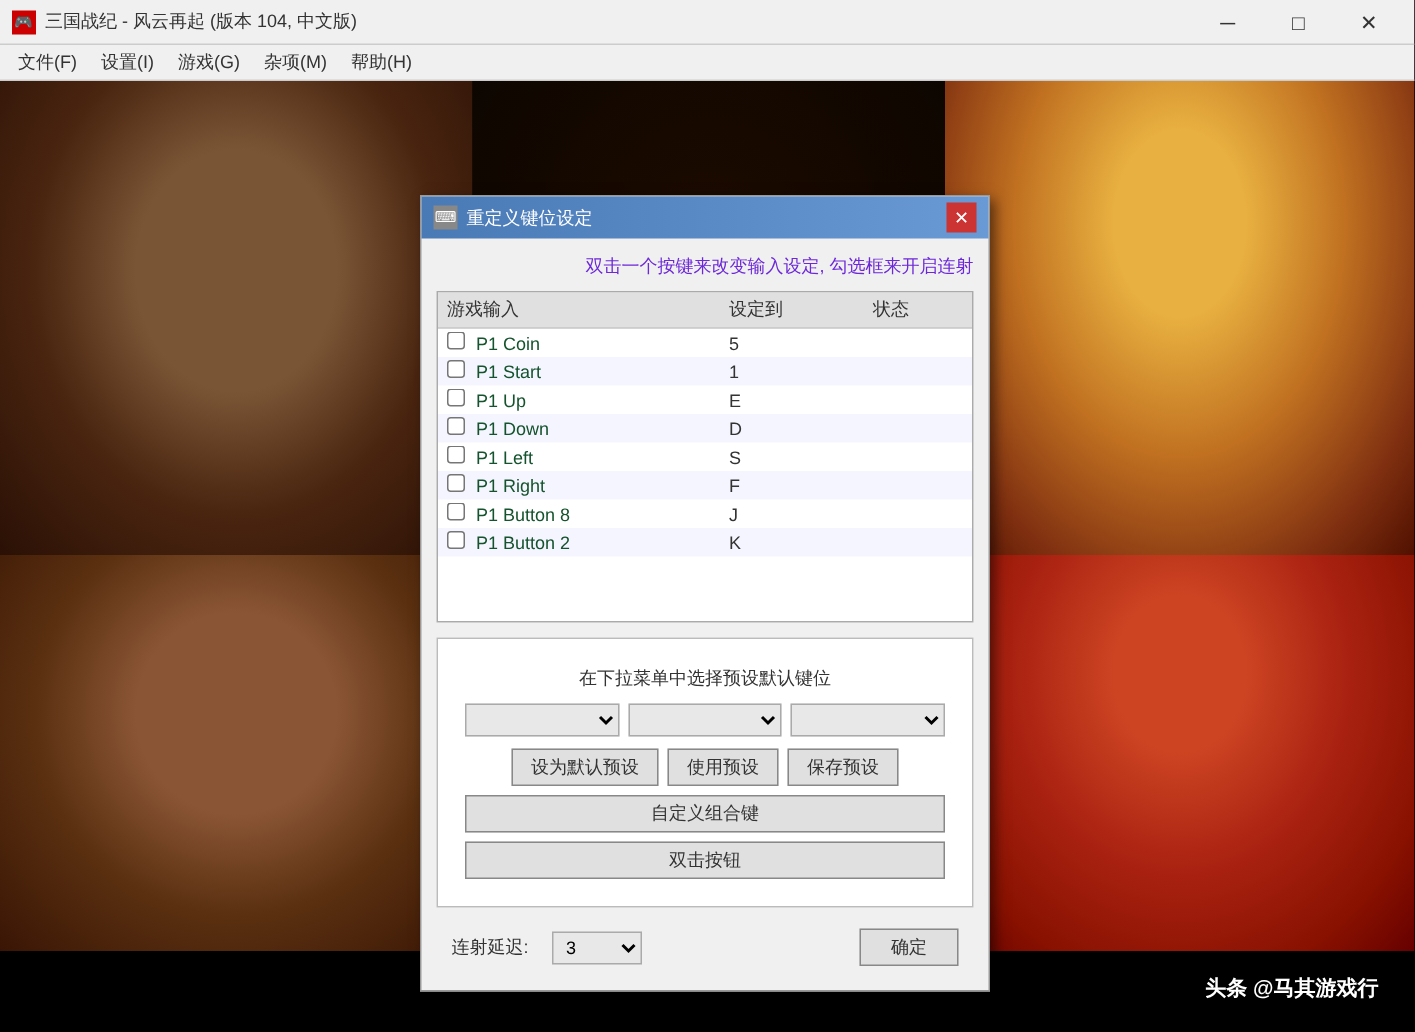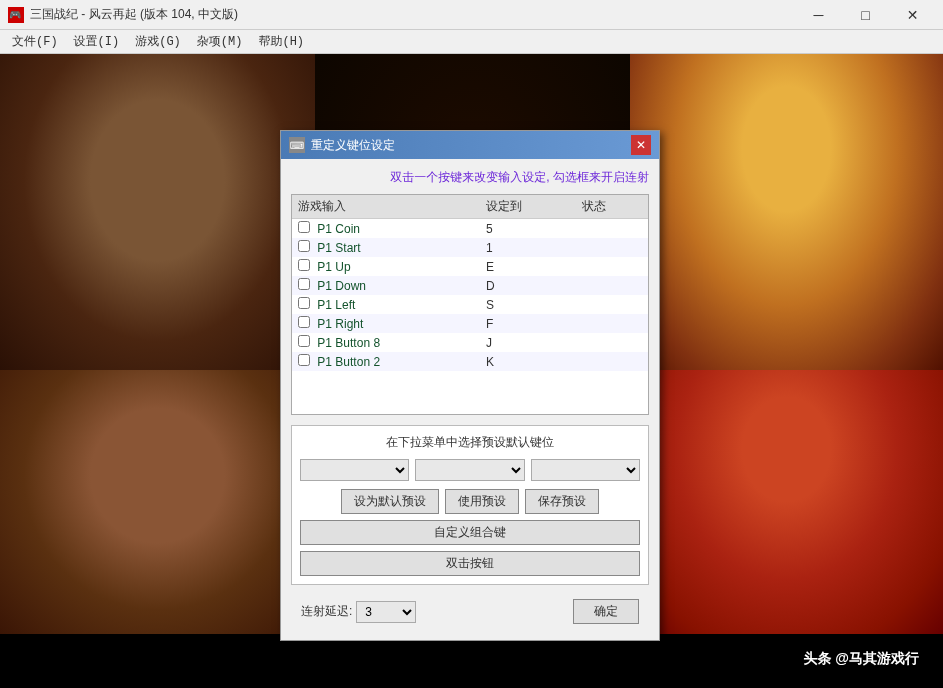--- a/index.html
+++ b/index.html
@@ -73,21 +73,20 @@
       padding: 0 4px;
       border-bottom: 1px solid #ccc;
       z-index: 100;
     }
 
     .menu-item {
       padding: 2px 8px;
       cursor: pointer;
       font-size: 12px;
       color: #333;
-      font-family: Liberation Mono, monospace;
     }
 
     
     .game-bg {
       position: absolute;
       top: 54px; left: 0; right: 0; bottom: 0;
       display: grid;
       grid-template-columns: 315px 315px 313px;
       grid-template-rows: 316px 264px;
     }
@@ -237,21 +236,21 @@
 
     .keybind-label {
       color: #14532d;
       text-decoration: none;
     }
 
     
     .preset-section {
       background: white;
       border: 1px solid #bbb;
-      padding: 8px;
+      padding: 18px;
       margin-bottom: 8px;
     }
 
     .preset-label {
       text-align: center;
       font-size: 12px;
       color: #333;
       margin-bottom: 8px;
     }
 
@@ -292,21 +291,21 @@
       gap: 6px;
       justify-content: flex-end;
       flex-direction: column;
     }
 
     
     .dialog-footer {
       display: flex;
       align-items: center;
       padding: 6px 10px;
-      gap: 4px;
+      gap: 16px;
     }
 
     .footer-label {
       font-size: 12px;
       color: #333;
     }
 
     .delay-dropdown {
       width: 60px;
       height: 22px;

